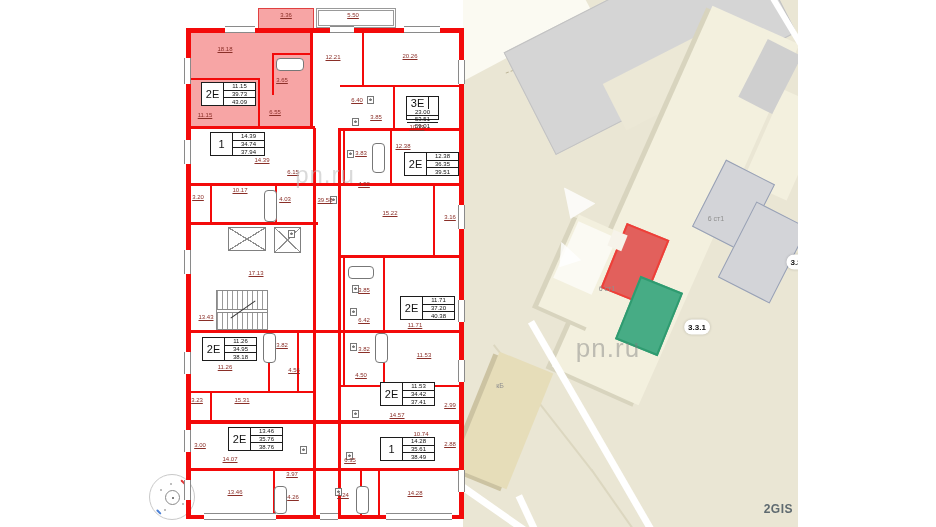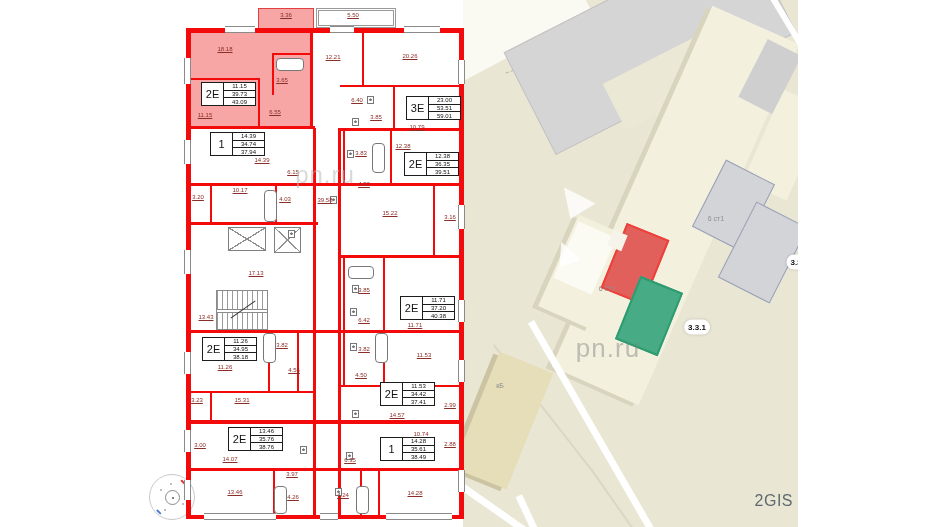--- a/index.html
+++ b/index.html
@@ -35,21 +35,21 @@
   .compass .inner{position:absolute;left:50%;top:50%;width:13px;height:13px;margin:-7px 0 0 -7px;border:1px solid #8a8a8a;border-radius:50%;}
   .compass .dot{position:absolute;left:50%;top:50%;width:2px;height:2px;margin:-1px 0 0 -1px;background:#555;border-radius:50%;}
   .compass .tick{position:absolute;border-radius:1px;}
   .compass .mdot{position:absolute;width:2px;height:2px;background:#aaa;border-radius:50%;}
   
   #map{position:absolute;left:463px;top:0;width:335px;height:527px;background:#eae6d4;overflow:hidden;}
   .bld{position:absolute;box-sizing:border-box;}
   .map-label{position:absolute;transform:translate(-50%,-50%);font-size:7px;color:#8f8f8f;z-index:5;white-space:nowrap;}
   .pin{position:absolute;transform:translate(-50%,-50%);background:#fff;border-radius:10px;padding:3px 4px;
        font-size:8px;font-weight:bold;color:#111;z-index:6;box-shadow:0 0 3px rgba(0,0,0,.2);white-space:nowrap;}
-  .gis{position:absolute;right:5px;bottom:17px;font-size:16px;font-weight:normal;color:#5f6a70;letter-spacing:.5px;z-index:7;}
+  .gis{position:absolute;right:5px;bottom:11px;font-size:12px;font-weight:bold;color:#5f6a70;letter-spacing:.5px;z-index:7;}
   .arr{position:absolute;background:rgba(255,255,255,.8);clip-path:polygon(0 0,100% 35%,35% 100%);z-index:4;}
   #right-blank{position:absolute;left:798px;top:0;width:138px;height:527px;background:#fff;z-index:20;}
 </style>
 </head>
 <body>
 
 <div class="stage">
 
   <div id="plan-layer">
 
@@ -200,21 +200,21 @@
       <div class="room-label" style="left: 350px; top: 460px;">6.35</div>
       <div class="room-label" style="left: 415px; top: 493px;">14.28</div>
       <div class="info-box" style="left: 201px; top: 82px; height: 24px;">
         <div class="info-type">2Е</div>
         <div class="info-rows">
           <div class="info-row">11.15</div>
           <div class="info-row">39.73</div>
           <div class="info-row">43.09</div>
         </div>
       </div>
-      <div class="info-box" style="left: 406px; top: 96px; height: 24px;">
+      <div class="info-box" style="left: 406px; top: 96px; height: 24px; flex-direction: column;">
         <div class="info-type">3Е</div>
         <div class="info-rows">
           <div class="info-row">23.00</div>
           <div class="info-row">53.51</div>
           <div class="info-row">59.01</div>
         </div>
       </div>
       <div class="info-box" style="left: 210px; top: 132px; height: 24px;">
         <div class="info-type">1</div>
         <div class="info-rows">

